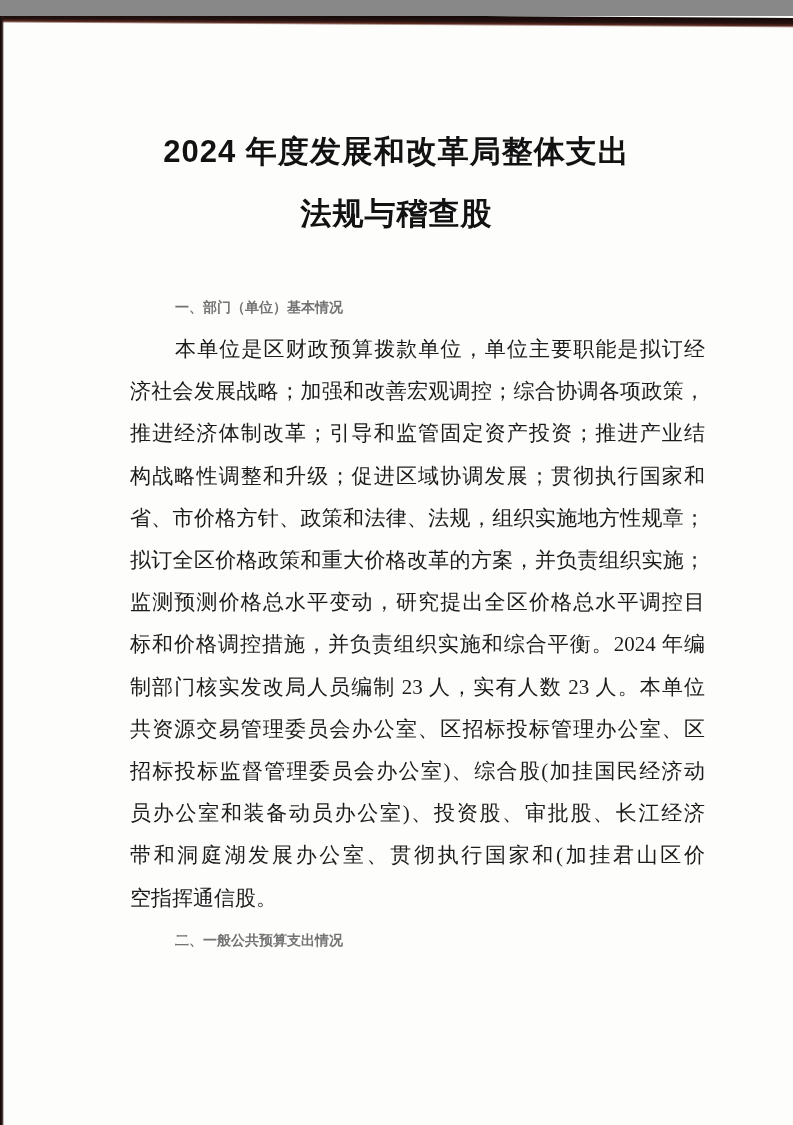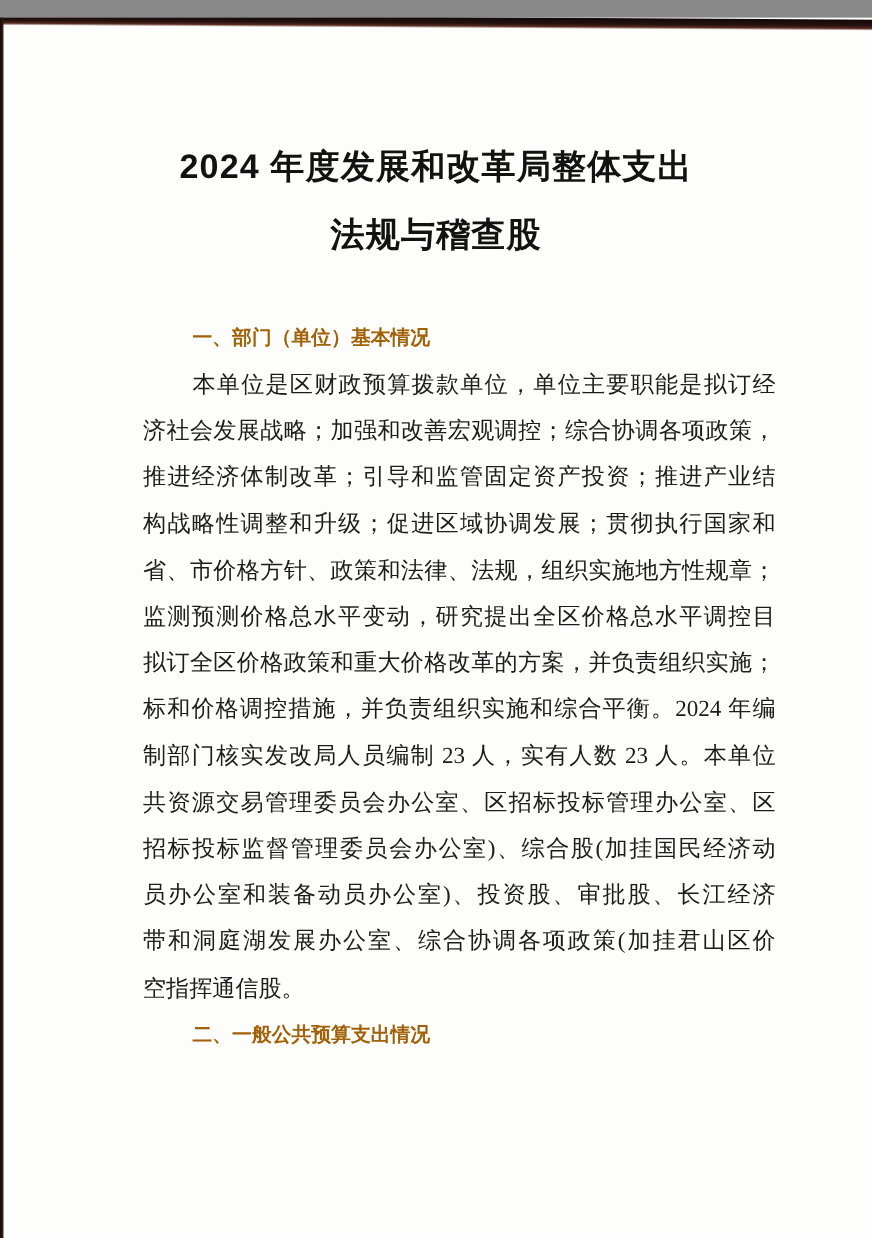--- a/index.html
+++ b/index.html
@@ -43,24 +43,24 @@
   }
   
   .text-block {
     position: absolute;
     top: 270px; left: 130px;
     width: 575px;
   }
   .section-heading {
     font-family: "Liberation Sans", sans-serif;
     font-weight: bold;
-    font-size: 18px;
+    font-size: 14px;
     line-height: 42px;
     padding-left: 45px;
-    color: #a16207;
+    color: #737373;
     white-space: nowrap;
   }
   .para .line {
     font-size: 21px;
     line-height: 42.2px;
     text-align: justify;
     text-align-last: justify;
     text-justify: inter-character;
     white-space: nowrap;
   }
@@ -82,27 +82,27 @@
 
   <div class="text-block">
     <div class="section-heading">一、部门（单位）基本情况</div>
 
     <div class="para">
         <div class="line first">本单位是区财政预算拨款单位，单位主要职能是拟订经</div>
         <div class="line">济社会发展战略；加强和改善宏观调控；综合协调各项政策，</div>
         <div class="line">推进经济体制改革；引导和监管固定资产投资；推进产业结</div>
         <div class="line">构战略性调整和升级；促进区域协调发展；贯彻执行国家和</div>
         <div class="line">省、市价格方针、政策和法律、法规，组织实施地方性规章；</div>
+        <div class="line">拟订全区价格政策和重大价格改革的方案，并负责组织实施；</div>
         <div class="line">监测预测价格总水平变动，研究提出全区价格总水平调控目</div>
-        <div class="line">拟订全区价格政策和重大价格改革的方案，并负责组织实施；</div>
         <div class="line">标和价格调控措施，并负责组织实施和综合平衡。2024 年编</div>
         <div class="line">制部门核实发改局人员编制 23 人，实有人数 23 人。本单位</div>
         <div class="line">共资源交易管理委员会办公室、区招标投标管理办公室、区</div>
         <div class="line">招标投标监督管理委员会办公室)、综合股(加挂国民经济动</div>
         <div class="line">员办公室和装备动员办公室)、投资股、审批股、长江经济</div>
-        <div class="line">带和洞庭湖发展办公室、综合协调各项政策(加挂君山区价</div>
+        <div class="line">带和洞庭湖发展办公室、贯彻执行国家和(加挂君山区价</div>
         <div class="line last">空指挥通信股。</div>
       </div>
 
     <div class="section-heading">二、一般公共预算支出情况</div>
   </div>
 
 </div>
 
 </body></html>

